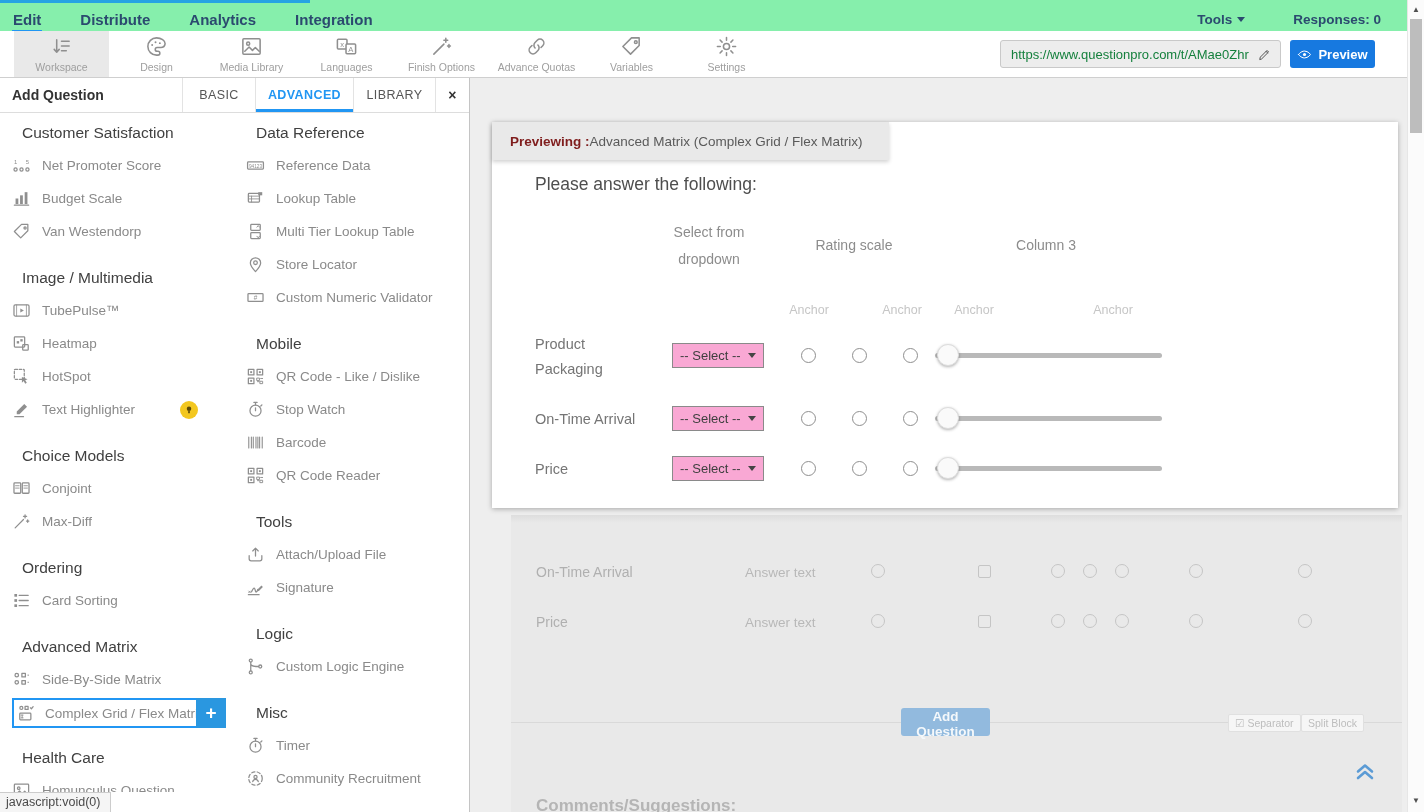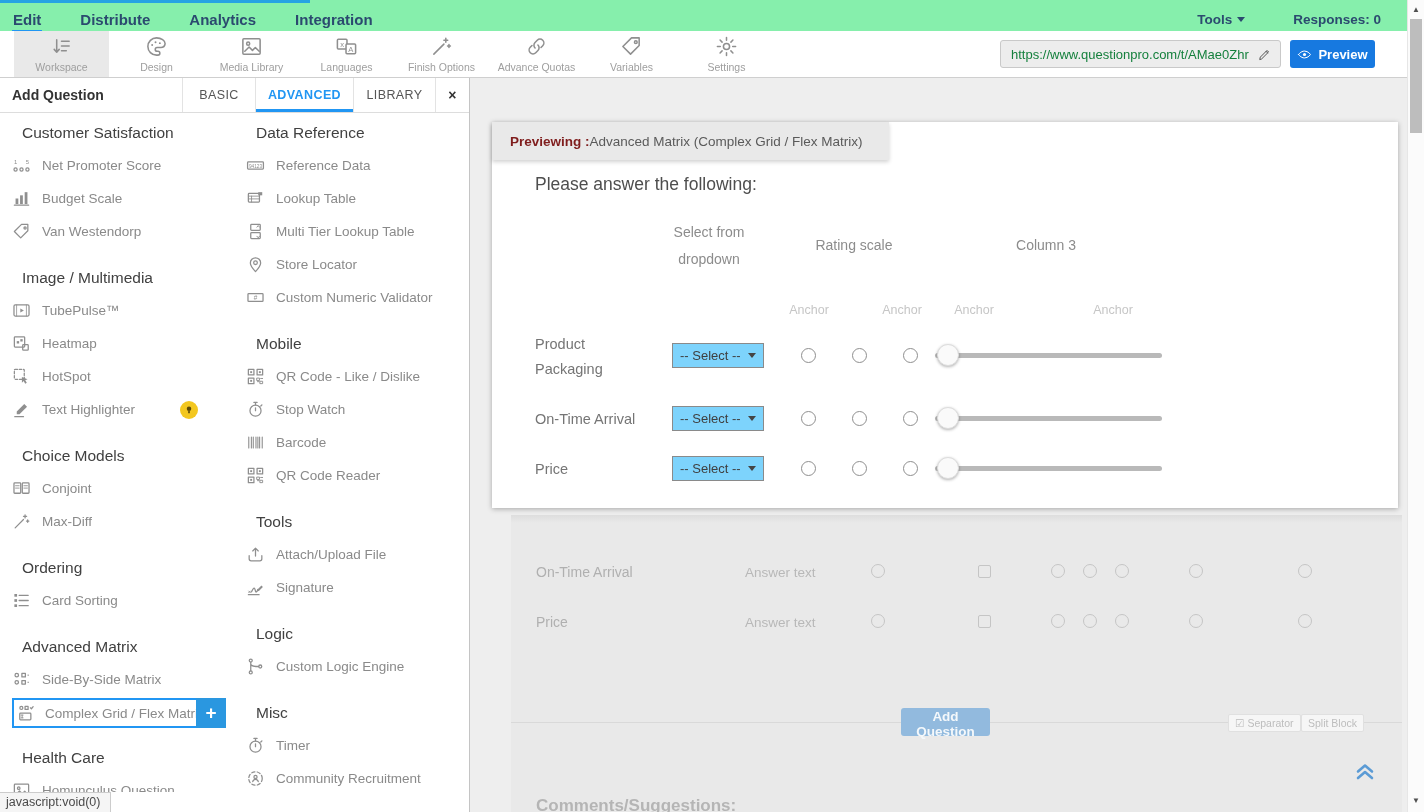--- a/index.html
+++ b/index.html
@@ -91,21 +91,21 @@
   .colh{position:absolute;font-size:14px;color:#8c8c8c;text-align:center;line-height:27px}
   .ch1{left:157px;top:97px;width:120px}
   .ch2{left:300px;top:110px;width:124px}
   .ch3{left:492px;top:110px;width:124px}
   .anchor{position:absolute;top:181px;width:70px;text-align:center;font-size:12.5px;color:#c6c6c6}
   .a1{left:282px}.a2{left:375px}.a3{left:447px}.a4{left:586px}
   .prow{position:absolute;left:0;width:100%;height:40px}
   .pr1{top:214px}.pr2{top:277px}.pr3{top:327px}
   .plabel{position:absolute;left:43px;top:50%;transform:translateY(-50%);font-size:14.5px;color:#757575;line-height:25px}
   .pr1 .plabel{top:-4px;transform:none;width:110px}
-  .selbox{position:absolute;left:180px;top:7px;width:92px;height:25px;border:1px solid #8a8a8a;background:#7dd3fc;box-sizing:border-box;
+  .selbox{position:absolute;left:180px;top:7px;width:92px;height:25px;border:1px solid #8a8a8a;background:#f9a8d4;box-sizing:border-box;
           display:flex;align-items:center;justify-content:space-between;padding:0 7px;cursor:pointer}
   .seltext{font-size:13px;color:#3f3f3f}
   .selcaret{width:0;height:0;border-left:4.5px solid transparent;border-right:4.5px solid transparent;border-top:5.5px solid #444}
   .pradio{position:absolute;top:12px;width:15px;height:15px;border:1.5px solid #8f8f8f;border-radius:50%;background:#fff;box-sizing:border-box;cursor:pointer}
   .p1{left:309px}.p2{left:360px}.p3{left:411px}
   .ptrack{position:absolute;left:443px;top:17px;width:227px;height:5px;background:#b9b9b9;border-radius:3px;cursor:pointer}
   .phandle{position:absolute;left:445px;top:8px;width:22px;height:22px;border-radius:50%;background:#fafafa;border:1px solid #ddd;
            box-shadow:0 1px 3px rgba(0,0,0,.3);box-sizing:border-box;cursor:pointer}
 
   

